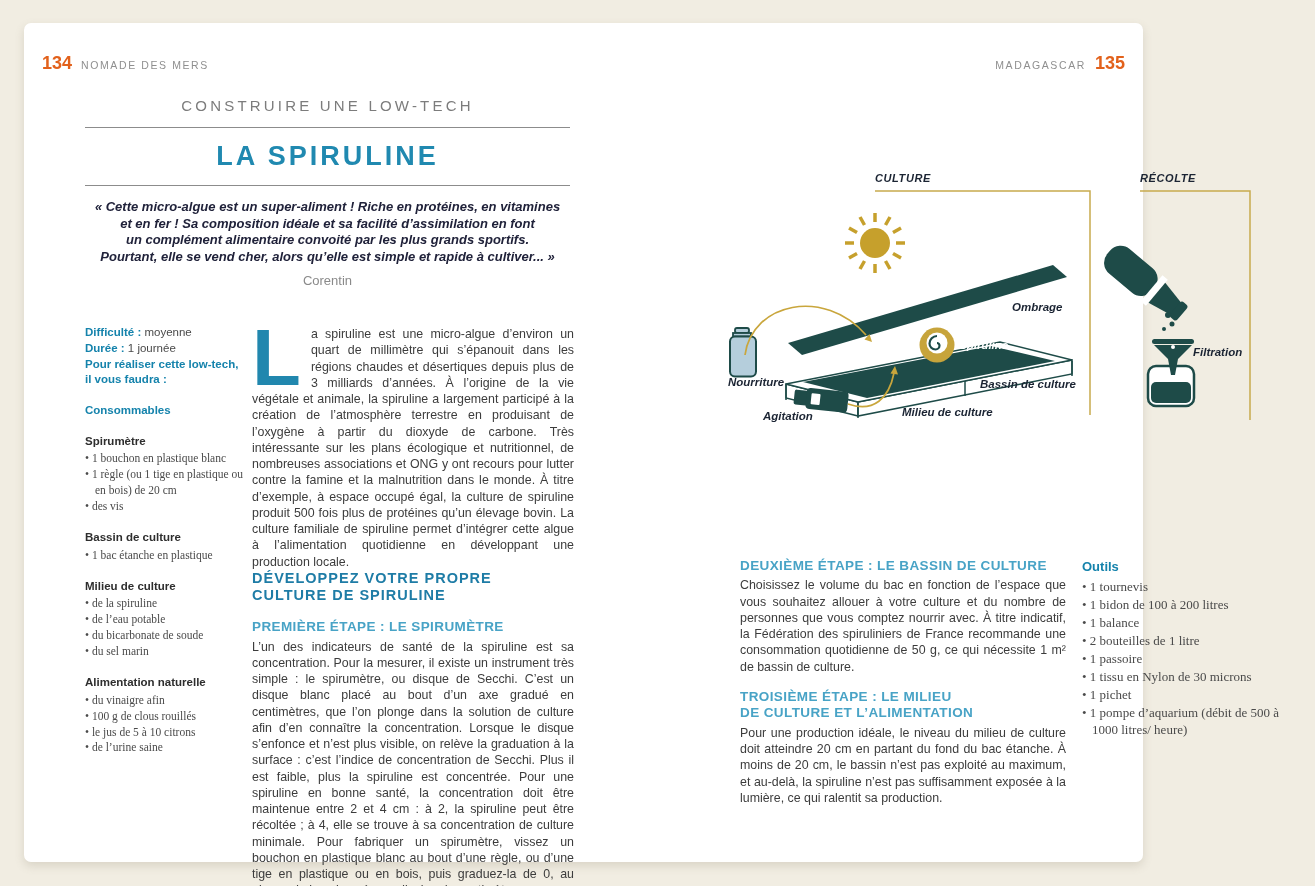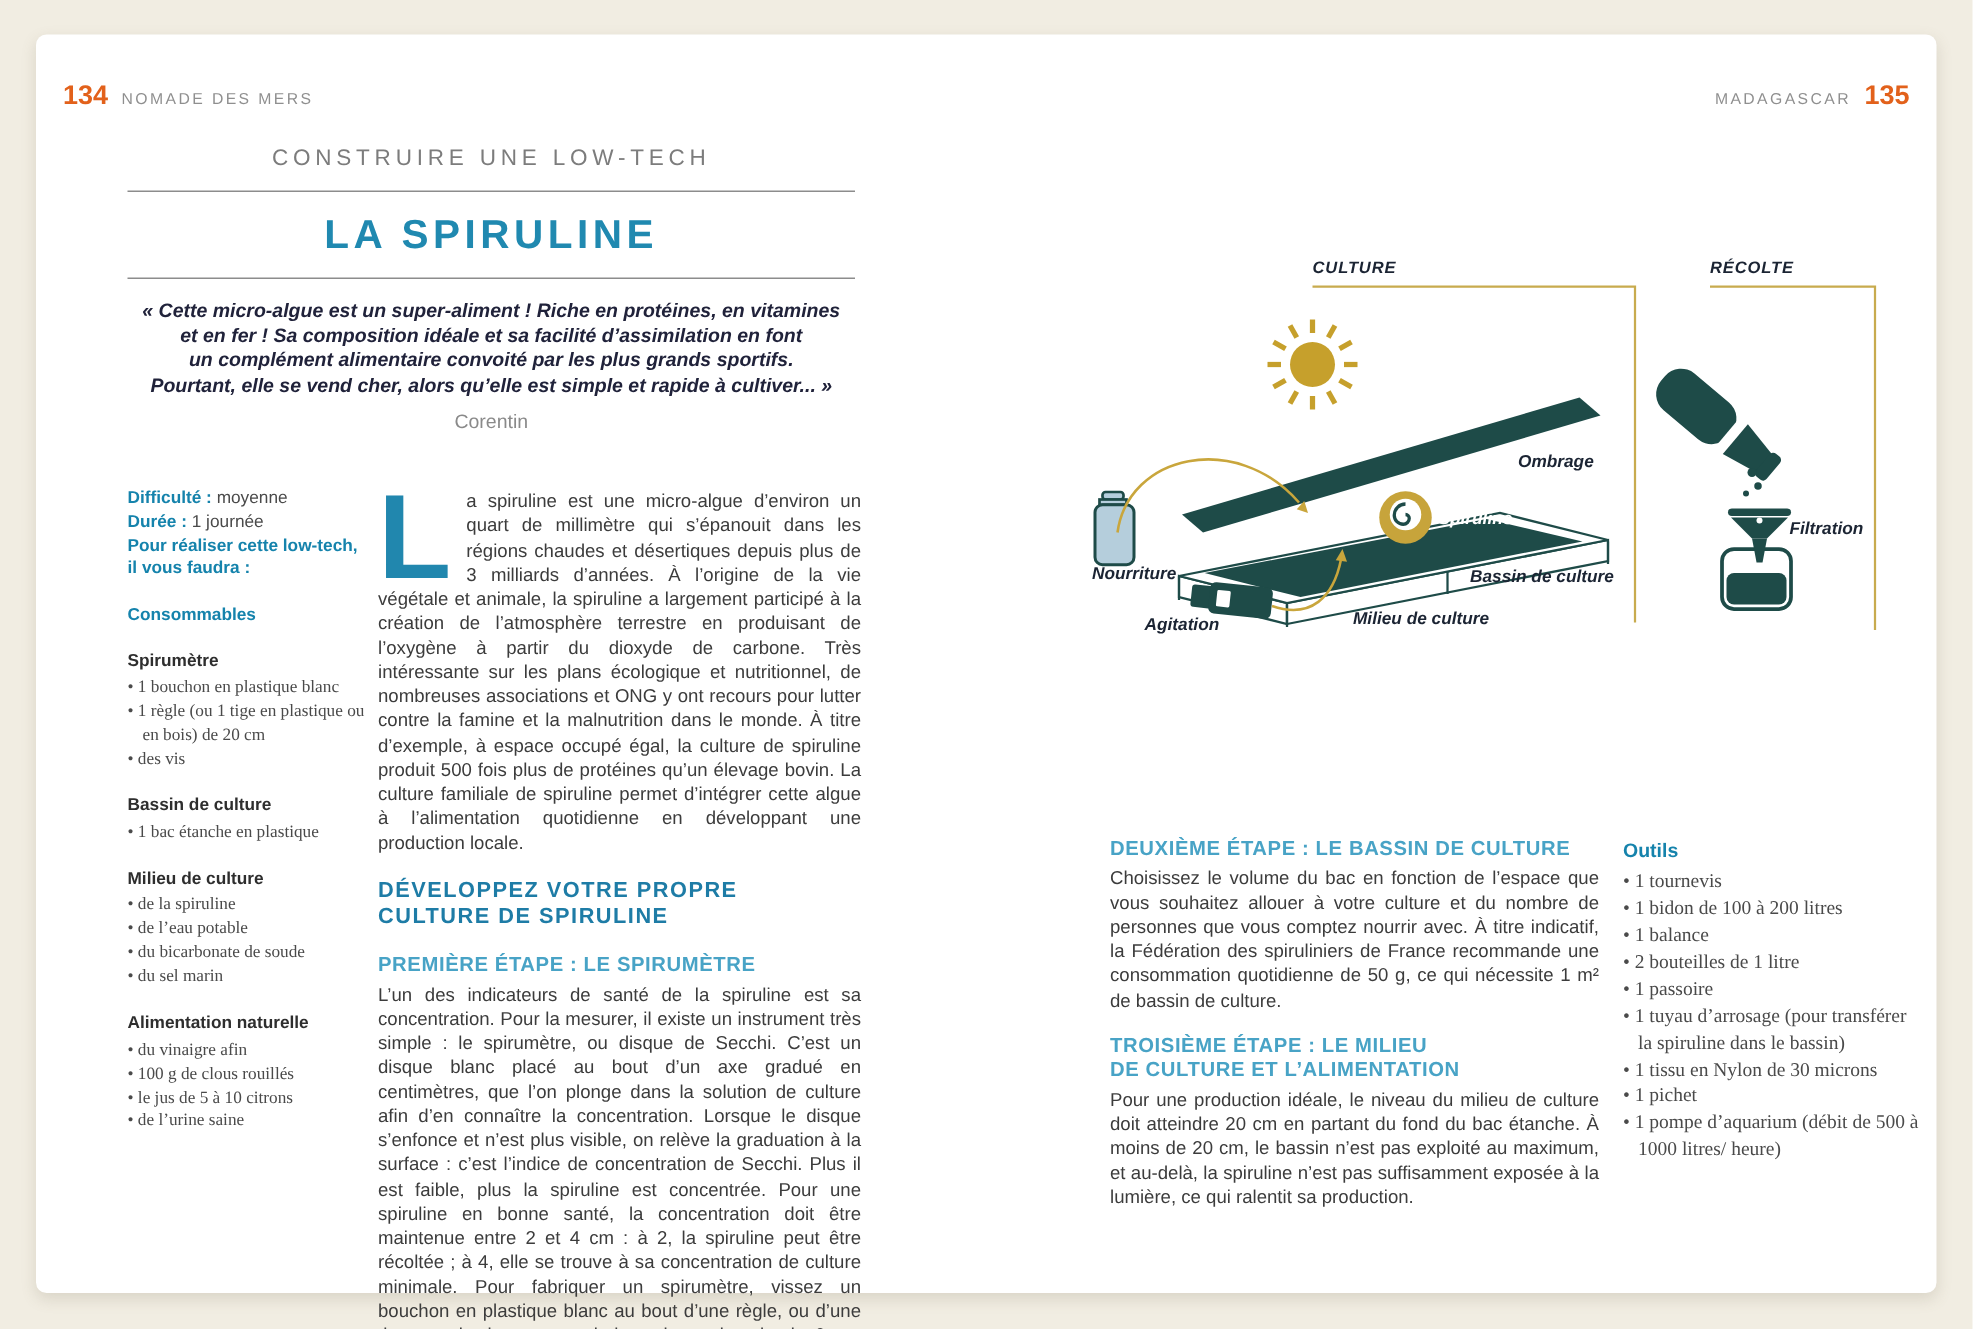--- a/index.html
+++ b/index.html
@@ -5,21 +5,21 @@
   html,body { margin:0; padding:0; }
   body {
     width:1315px; height:886px;
     background:#F1EDE2;
     font-family:"Liberation Sans", sans-serif;
     position:relative;
     overflow:hidden;
   }
   .page {
     position:absolute; left:24px; top:23px;
-    width:1267px; height:839px;
+    width:1119px; height:839px;
     background:#FFFFFF;
     border-radius:7px;
     box-shadow:0 4px 10px rgba(110,100,80,.18);
   }
   
   .hdr { position:absolute; top:30px; display:flex; align-items:baseline; gap:9px; }
   .hdr-left { left:18px; }
   .hdr-right { right:18px; }
   .hdr .num { font-size:18px; font-weight:bold; color:#E2611B; }
   .hdr .htitle { font-size:10.5px; color:#8F8F8F; letter-spacing:1.6px; }
@@ -39,21 +39,21 @@
   .sidebar-intro { color:#1583AC; font-weight:bold; line-height:1.35; }
   .consumables { color:#1583AC; font-weight:bold; margin-top:15px; }
   .group-title { font-weight:bold; color:#2E2E2E; margin:15px 0 2px 0; }
   ul.dots { list-style:none; margin:0; padding:0;font-family:Liberation Serif, serif; }
   ul.dots li { padding-left:10px; text-indent:-10px; }
   ul.dots li::before { content:"• "; }
 
   
   .main-col { position:absolute; left:228px; top:303px; width:322px; font-size:12.4px; color:#3C3C3C; line-height:1.31; text-align:justify; }
   .dropcap { float:left; font-size:80px; line-height:60px; font-weight:bold; color:#2187AE; margin:2px 10px 0 0; }
-  .section-heading { margin-top:16px; color:#1E7CA6; font-weight:800; font-size:14.5px; letter-spacing:1px; line-height:1.22; text-align:left; }
+  .section-heading { color:#1E7CA6; font-weight:800; font-size:14.5px; letter-spacing:1px; line-height:1.22; text-align:left; }
   .step-heading { margin-top:14px; color:#48A3C6; font-weight:700; font-size:13.5px; letter-spacing:.4px; line-height:1.22; text-align:left; }
   .step-body { margin-top:3px; }
 
   
   .right-col { position:absolute; left:716px; top:535px; width:326px; font-size:12.4px; color:#3C3C3C; line-height:1.31; text-align:justify; }
   .right-col .step-heading { margin-top:0; }
   .right-col .step-heading.mt { margin-top:14px; }
   .tools { position:absolute; left:1058px; top:535px; width:200px; font-size:13px; color:#4A4A4A; line-height:1.38; }
   .tools-title { color:#1583AC; font-weight:bold; margin-bottom:2px; }
 
@@ -156,21 +156,20 @@
   </div>
 
   <div class="tools">
     <div class="tools-title">Outils</div>
     <ul class="dots">
       <li>1 tournevis</li>
       <li>1 bidon de 100 à 200 litres</li>
       <li>1 balance</li>
       <li>2 bouteilles de 1 litre</li>
       <li>1 passoire</li>
-      <li>1 tuyau d’arrosage (pour transférer la spiruline dans le bassin)</li>
       <li>1 tissu en Nylon de 30 microns</li>
       <li>1 pichet</li>
       <li>1 pompe d’aquarium (débit de 500 à 1000 litres/ heure)</li>
     </ul>
   </div>
 
   <div class="diagram">
     <svg width="565" height="265" viewBox="0 0 565 265">
 
       <polyline points="161,28 376,28 376,252" fill="none" stroke="#C8AB4E" stroke-width="1.5"></polyline>

